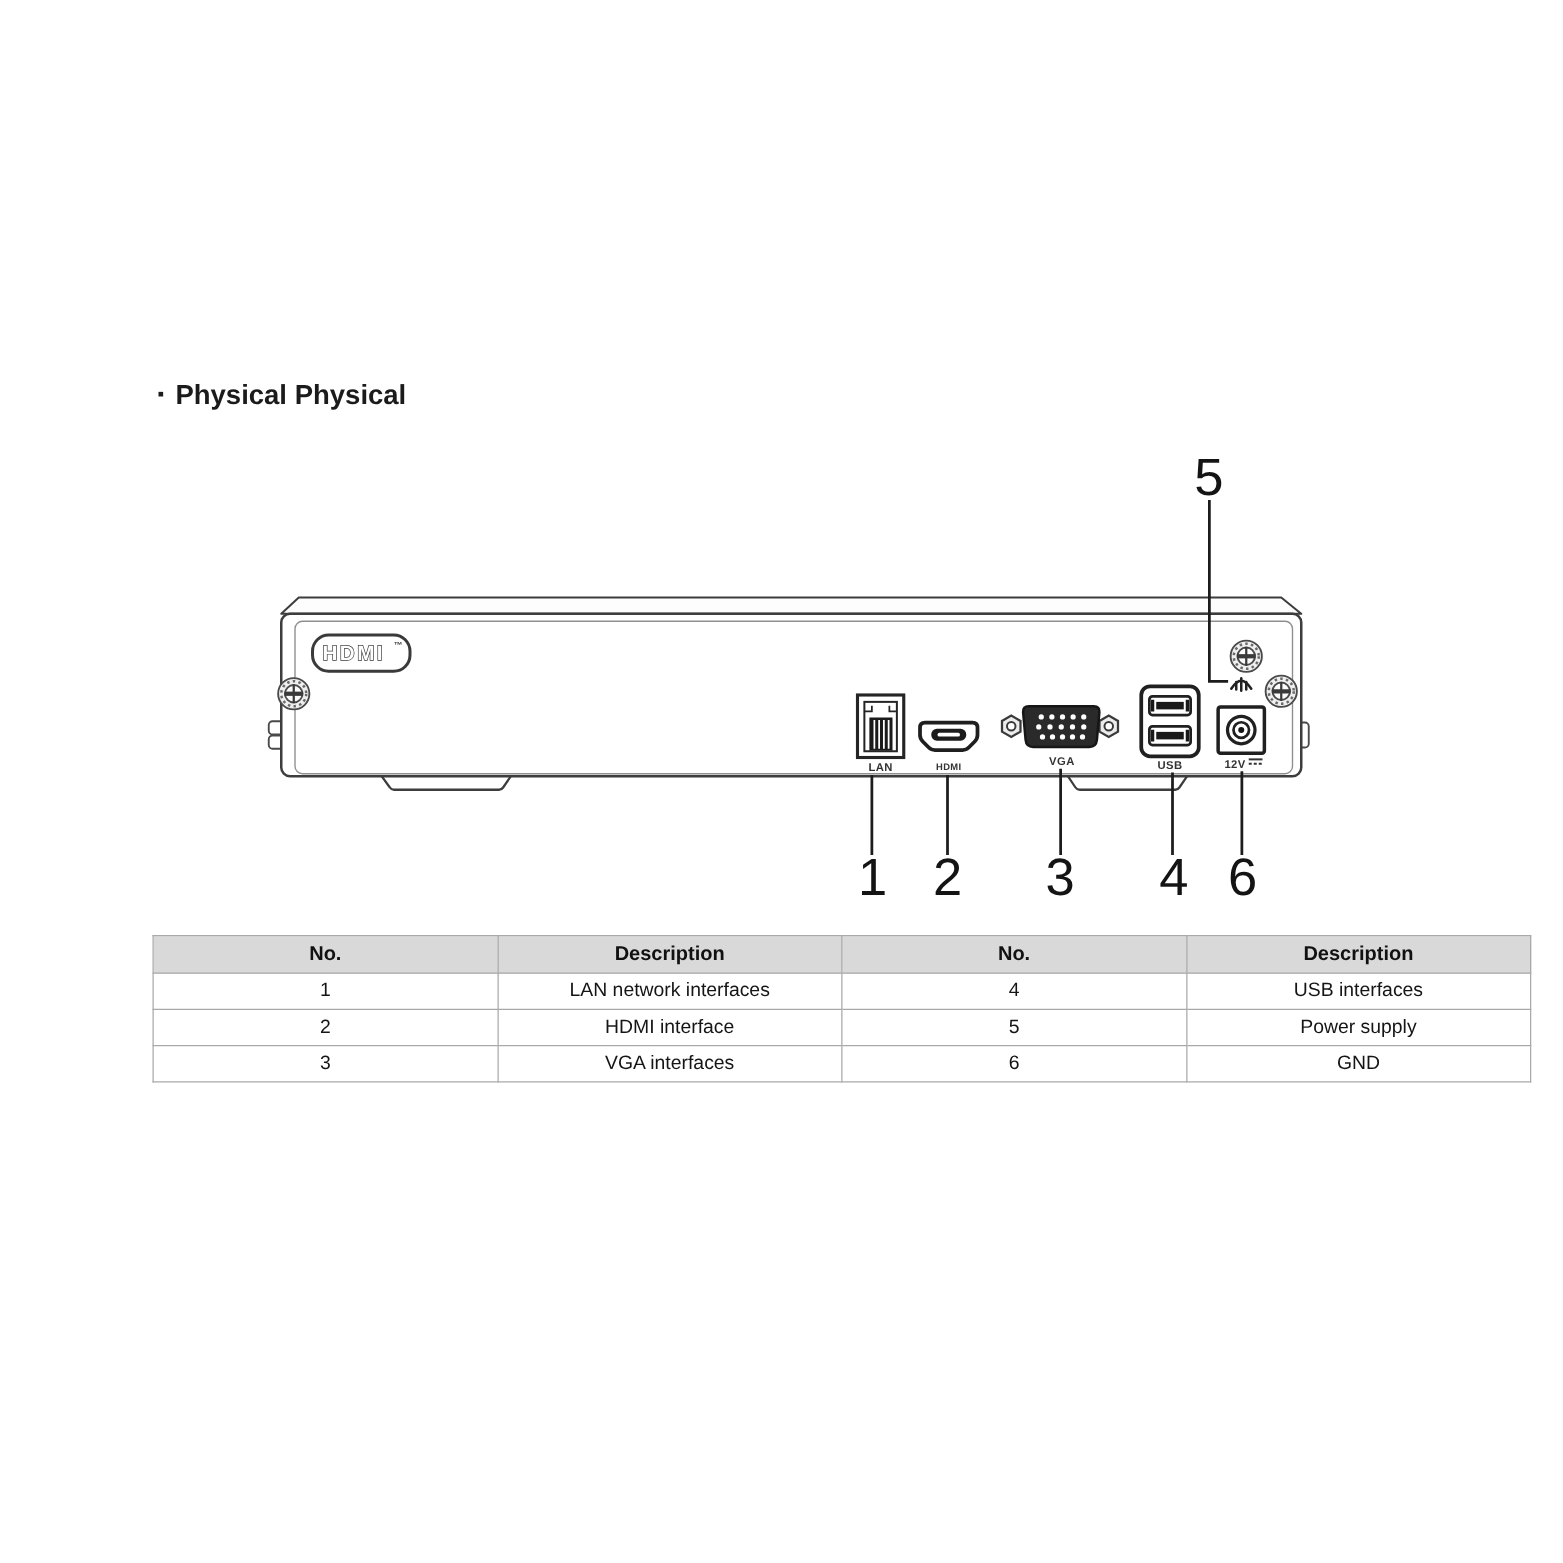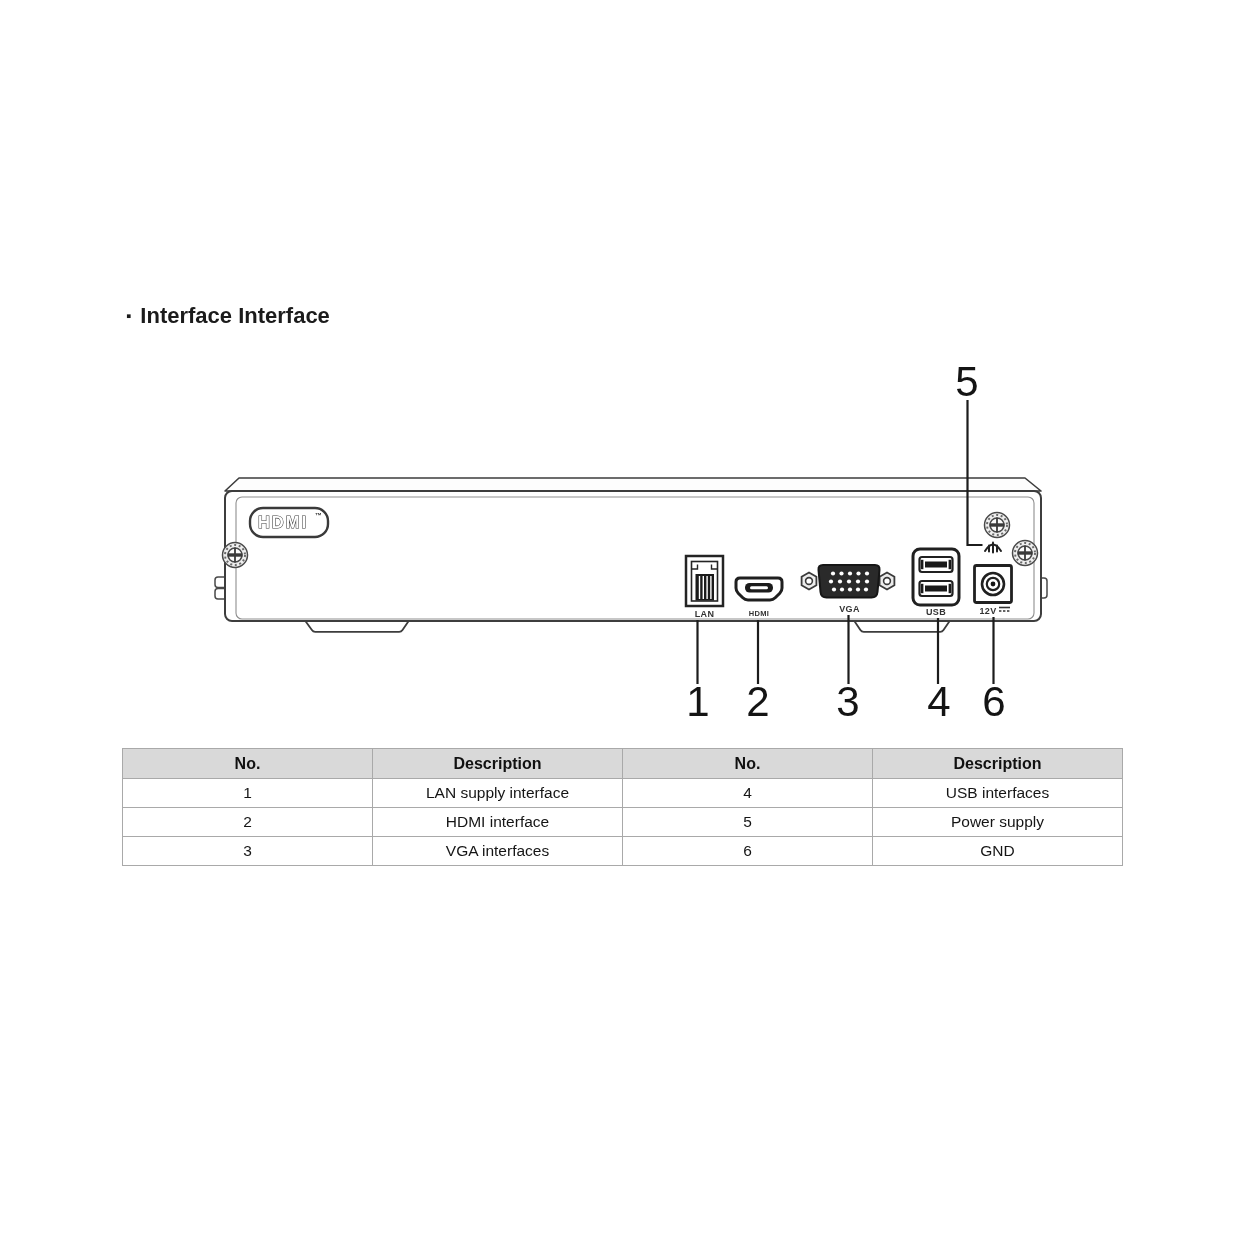--- a/index.html
+++ b/index.html
@@ -14,34 +14,34 @@
   
   svg.diagram{position:absolute;left:140px;top:355px;width:1010px;height:380px;}
   svg.diagram text{font-family:"Liberation Sans","DejaVu Sans",sans-serif;}
   .port-label{font-size:9px;font-weight:700;fill:#333;letter-spacing:.3px;}
   .callout-num{font-size:42px;font-weight:400;fill:#141414;}
   .logo-text{font-size:16.5px;font-weight:700;letter-spacing:2px;fill:#ffffff;
              stroke:#3a3a3a;stroke-width:1.1px;paint-order:stroke;}
   .logo-tm{font-size:7px;font-weight:700;fill:#3a3a3a;}
 
   
-  table.spec{position:absolute;left:122px;top:748px;width:1001px;border-collapse:collapse;
+  table.spec{position:absolute;left:122px;top:748px;width:1103px;border-collapse:collapse;
              table-layout:fixed;font-size:15.5px;color:#151515;}
   table.spec th,table.spec td{border:1.5px solid #a9a9a9;text-align:center;vertical-align:middle;padding:0;}
   table.spec th{background:#d9d9d9;height:29px;font-size:16px;font-weight:700;color:#111;}
   table.spec td{height:28px;background:#fff;}
 </style>
 </head>
 <body>
 
 <div id="page">
 
   <div class="heading">
     <span class="bullet">▪</span>
-    <span>Interface Interface</span>
+    <span>Physical Physical</span>
   </div>
 
   <svg class="diagram" viewBox="140 355 1010 380">
     <defs>
       <g id="screw">
         <circle r="12.5" fill="#efefef" stroke="#4a4a4a" stroke-width="1.5"></circle>
         <circle r="10" fill="none" stroke="#6a6a6a" stroke-width="2" stroke-dasharray="2 2.6"></circle>
         <circle r="7" fill="#fbfbfb" stroke="#4a4a4a" stroke-width="1.5"></circle>
         <line x1="-7.5" y1="0" x2="7.5" y2="0" stroke="#3a3a3a" stroke-width="3.4"></line>
         <line x1="0" y1="-7.5" x2="0" y2="7.5" stroke="#3a3a3a" stroke-width="1.8"></line>
@@ -176,21 +176,21 @@
       <tr>
         <th>No.</th>
         <th>Description</th>
         <th>No.</th>
         <th>Description</th>
       </tr>
     </thead>
     <tbody>
       <tr>
         <td>1</td>
-        <td>LAN supply interface</td>
+        <td>LAN network interfaces</td>
         <td>4</td>
         <td>USB interfaces</td>
       </tr>
       <tr>
         <td>2</td>
         <td>HDMI interface</td>
         <td>5</td>
         <td>Power supply</td>
       </tr>
       <tr>

